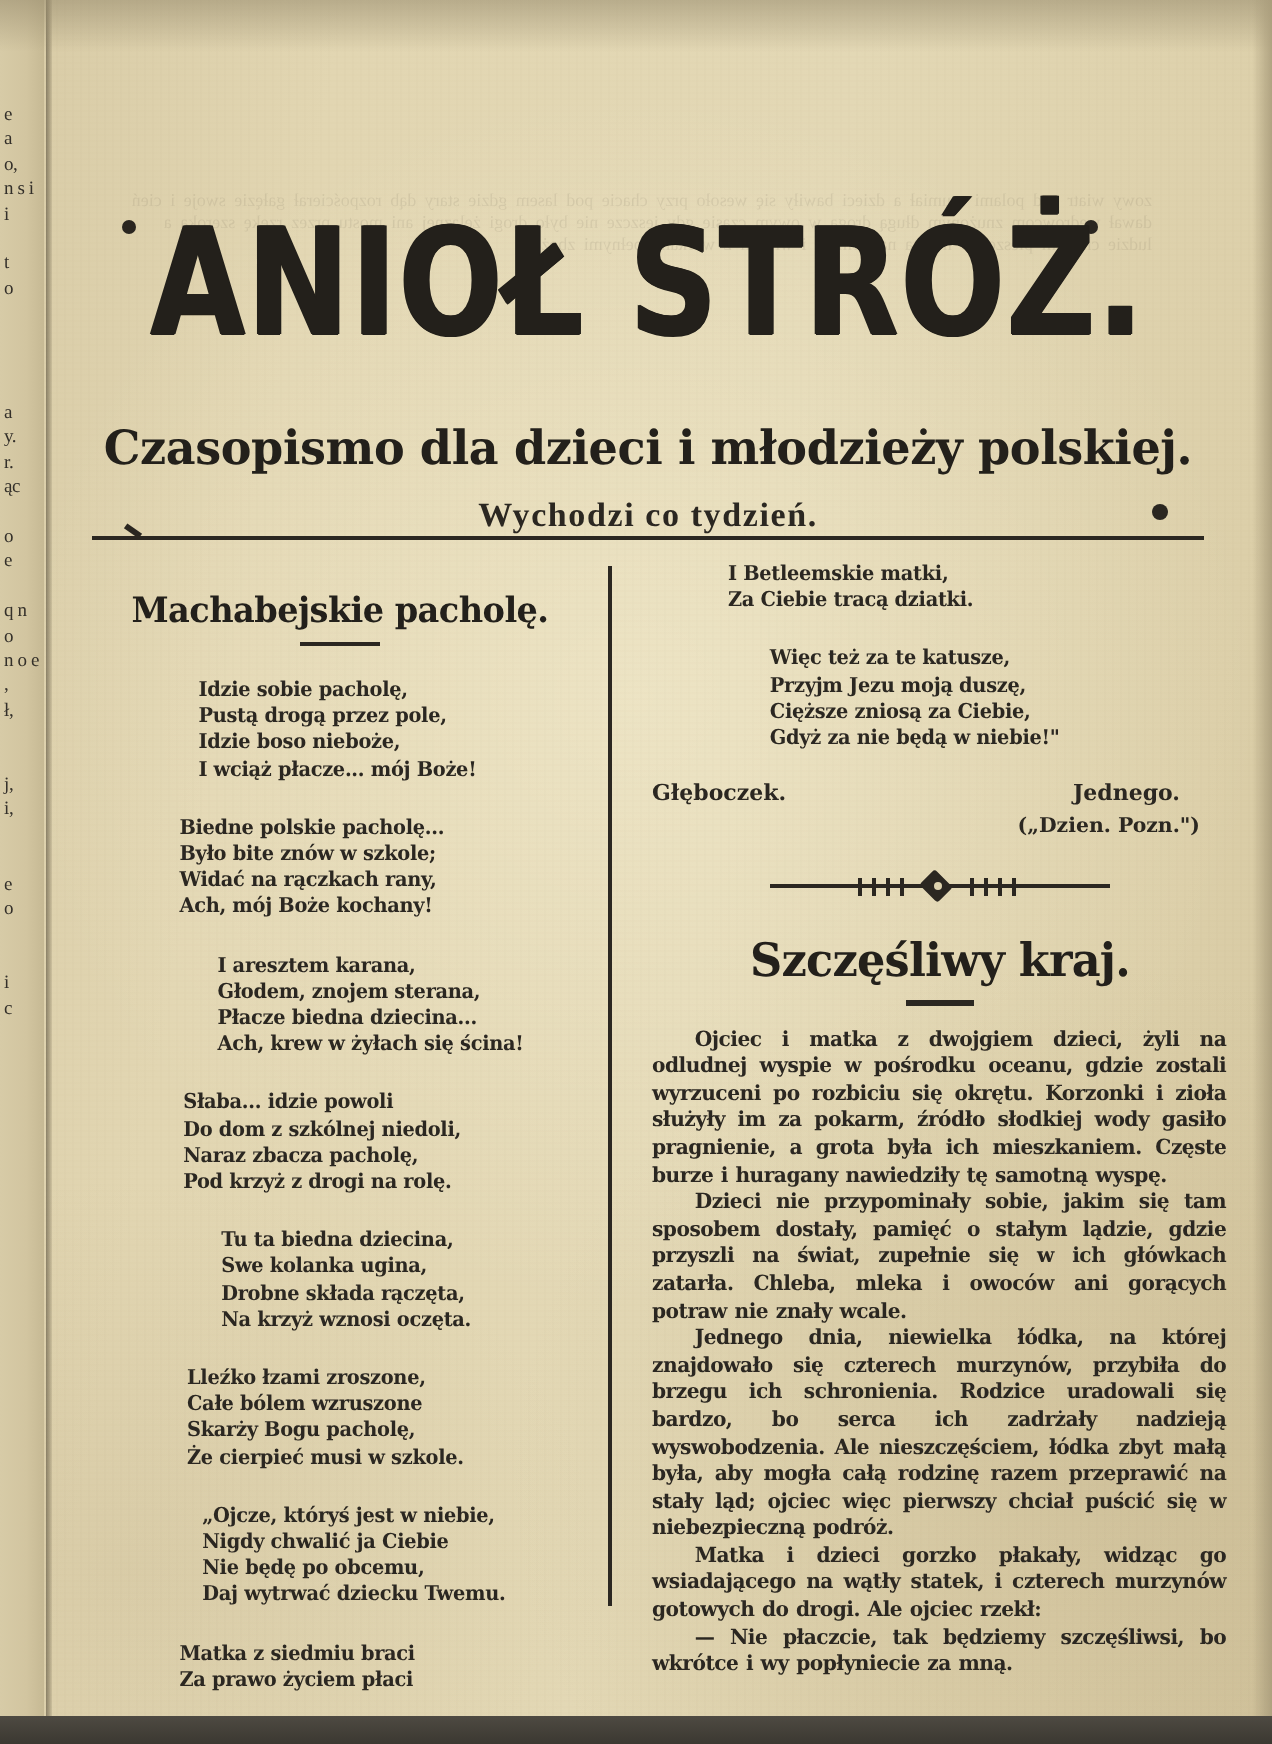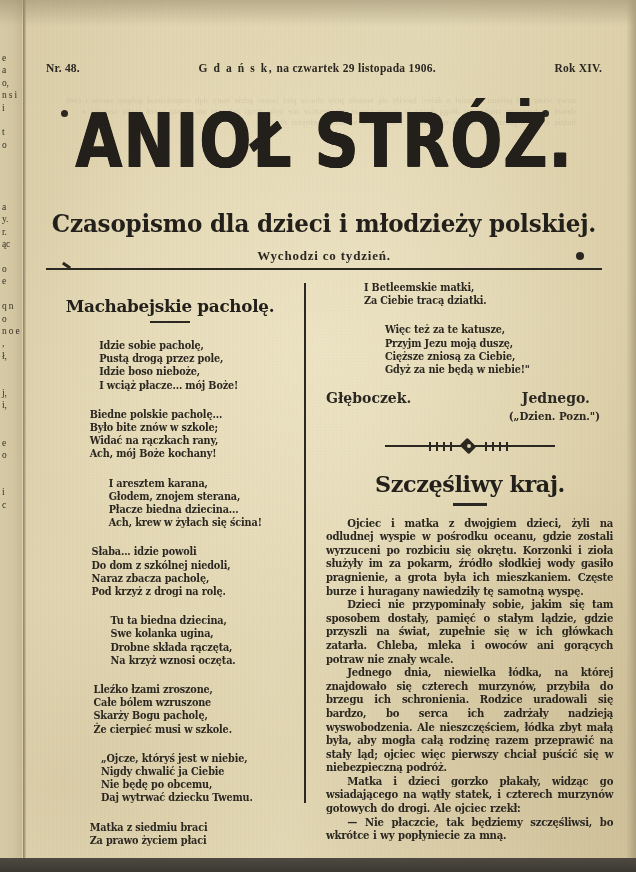--- a/index.html
+++ b/index.html
@@ -164,21 +164,21 @@
     color: #23201b;
     transform: scaleX(0.98);
     white-space: nowrap;
   }
   .masthead-freq {
     position: absolute;
     top: 248px;
     left: 0;
     width: 556px;
     text-align: center;
-    font-size: 13px;
+    font-size: 17px;
     font-weight: bold;
     letter-spacing: .8px;
     color: #2b2721;
   }
 
   .rule-thick {
     position: absolute;
     top: 268px; left: 0;
     width: 556px; height: 2px;
     background: #2b2721;
@@ -263,21 +263,21 @@
     transform-origin: left center;
   }
   .poem-tail div { white-space: nowrap; }
   .tail-stanza { margin-top: 16px; padding-left: 62px; }
   .byline {
     margin-top: 14px;
     display: flex;
     justify-content: space-between;
     font-family: "DejaVu Serif", serif;
     font-weight: bold;
-    font-size: 14px;
+    font-size: 11px;
     padding-left: 0px;
     padding-right: 24px;
   }
   .source {
     margin-top: 4px;
     text-align: right;
     padding-right: 14px;
     font-family: "DejaVu Serif", serif;
     font-weight: bold;
     font-size: 10.2px;
@@ -427,28 +427,20 @@
 
 
 i
 c</div>
   </div>
   <div class="gutter"></div>
   <div class="gutter-dark"></div>
 
   <div class="content">
 
-    <div class="issue-line">
-      <span>Nr. 48.</span>
-      <span class="center">
-        <span class="sp">G d a ń s k,</span>
-        <span>na czwartek 29 listopada 1906.</span>
-      </span>
-      <span>Rok XIV.</span>
-    </div>
 
     <div class="wavy-top">
       
     </div>
 
     <div class="dot-left"></div>
     <div class="dot-right"></div>
 
     <div class="masthead-title">ANIOŁ STRÓŻ.</div>
     <div class="masthead-sub">Czasopismo dla dzieci i młodzieży polskiej.</div>

